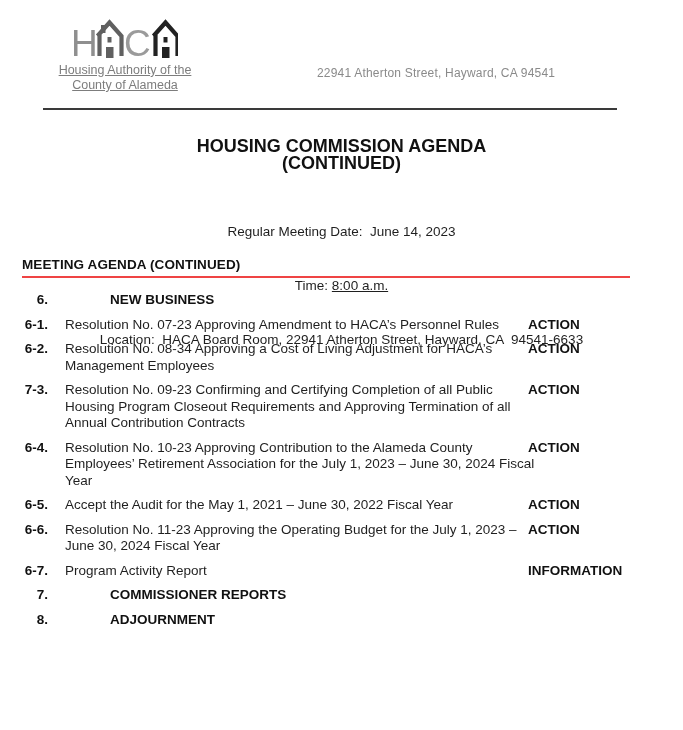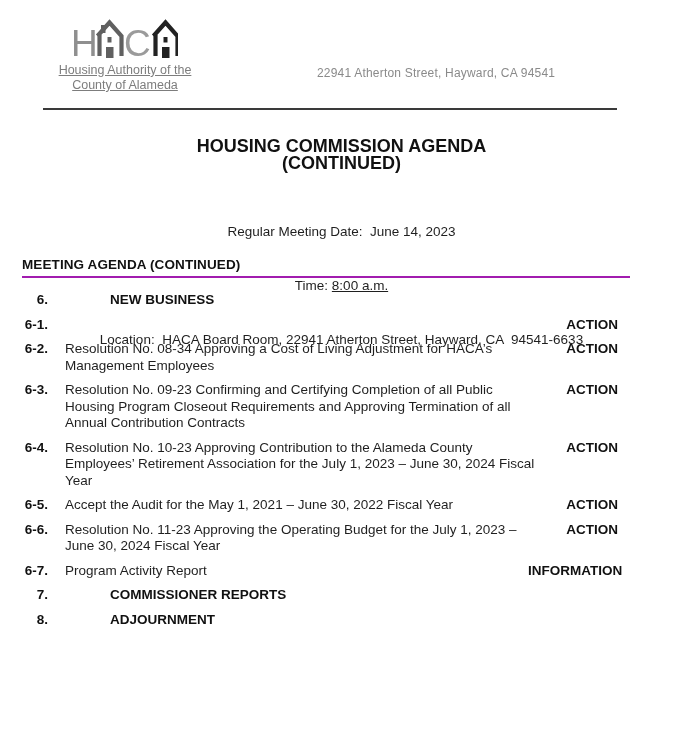--- a/index.html
+++ b/index.html
@@ -41,40 +41,40 @@
     text-align:center;font-size:13.5px;line-height:18px;color:#1f1f1f;
     white-space:pre-wrap;
   }
   .u{text-decoration:underline;}
   .pre{white-space:pre-wrap;}
 
   
   .section-heading{
     position:absolute;left:22px;top:257px;width:608px;
     font-weight:bold;font-size:13.5px;color:#111;
-    padding-bottom:4px;border-bottom:2px solid #a21caf;
+    padding-bottom:4px;border-bottom:2px solid #ef4444;
     letter-spacing:.1px;
   }
 
   
   .agenda{position:absolute;left:0;top:292px;width:683px;}
   .agenda-row{
     position:relative;display:flex;margin-bottom:8px;
     font-size:13.5px;line-height:16.5px;
   }
   .agenda-num{
     width:48px;text-align:right;font-weight:bold;flex:0 0 48px;color:#111;
   }
   .agenda-text{
     margin-left:17px;width:490px;white-space:pre-line;color:#1f1f1f;
   }
   .agenda-row.section .agenda-text{font-weight:bold;color:#111;padding-left:45px;}
   .agenda-tag{
     position:absolute;left:528px;top:0;width:90px;
-    text-align:right;font-weight:bold;color:#111;
+    text-align:left;font-weight:bold;color:#111;
   }
 </style>
 </head>
 <body>
 
 <div class="page">
 
   <svg class="logo-svg" width="105" height="42" viewBox="0 0 105 42" aria-label="HACA logo">
 
     <text x="-2" y="38" font-family="Liberation Sans, sans-serif" font-size="37" fill="#8f8f8f">H</text>
@@ -122,32 +122,33 @@
   <div class="agenda">
 
     <div class="agenda-row section">
       <div class="agenda-num">6.</div>
       <div class="agenda-text">NEW BUSINESS</div>
       <div class="agenda-tag"></div>
     </div>
 
     <div class="agenda-row">
       <div class="agenda-num">6-1.</div>
+      <div class="agenda-text">Resolution No. 07-23 Approving Amendment to HACA’s Personnel Rules</div>
       <div class="agenda-tag">ACTION</div>
     </div>
 
     <div class="agenda-row">
       <div class="agenda-num">6-2.</div>
       <div class="agenda-text">Resolution No. 08-34 Approving a Cost of Living Adjustment for HACA’s
 Management Employees</div>
       <div class="agenda-tag">ACTION</div>
     </div>
 
     <div class="agenda-row">
-      <div class="agenda-num">6-3.</div>
+      <div class="agenda-num">7-3.</div>
       <div class="agenda-text">Resolution No. 09-23 Confirming and Certifying Completion of all Public
 Housing Program Closeout Requirements and Approving Termination of all
 Annual Contribution Contracts</div>
       <div class="agenda-tag">ACTION</div>
     </div>
 
     <div class="agenda-row">
       <div class="agenda-num">6-4.</div>
       <div class="agenda-text">Resolution No. 10-23 Approving Contribution to the Alameda County
 Employees’ Retirement Association for the July 1, 2023 – June 30, 2024 Fiscal

